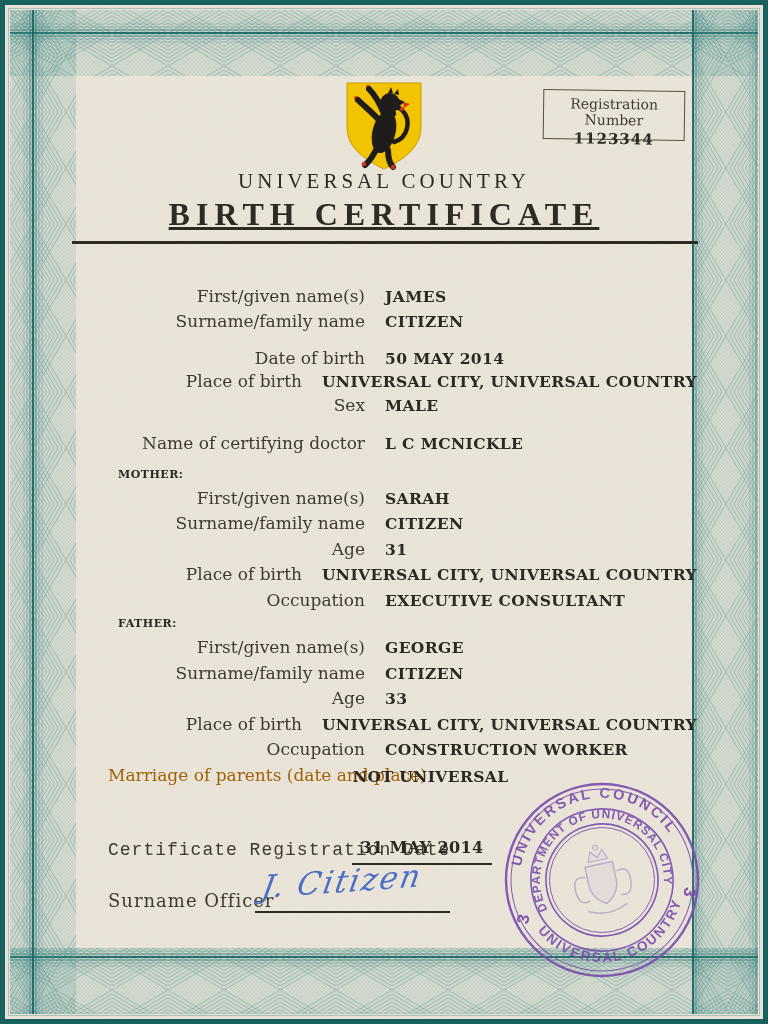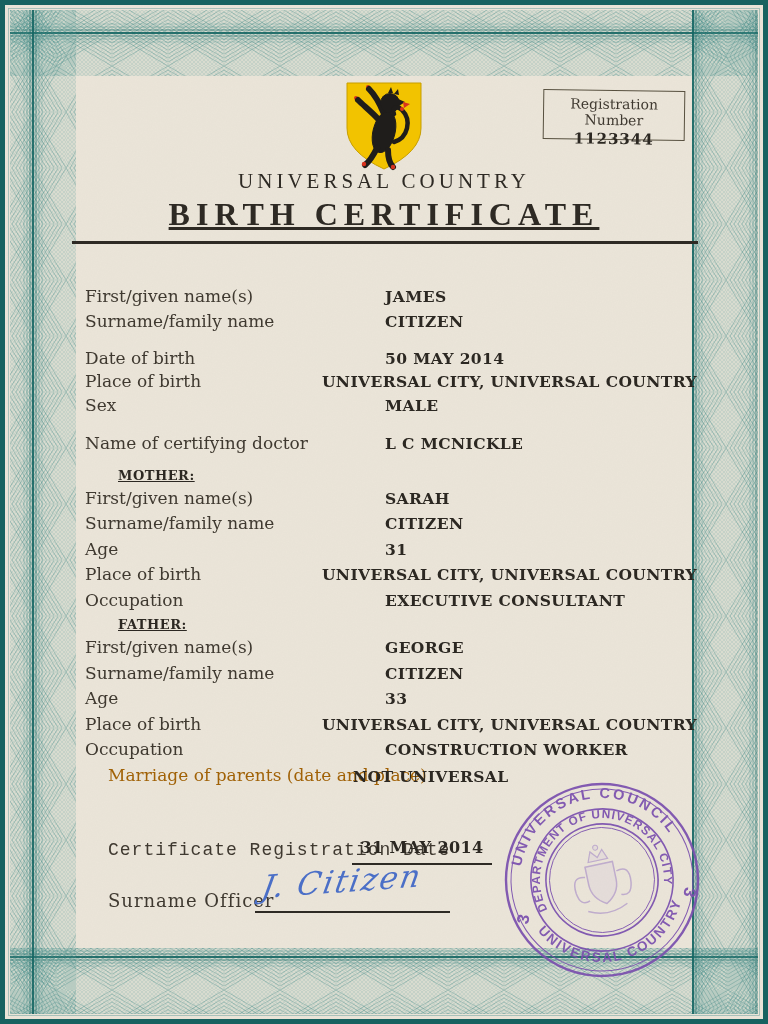--- a/index.html
+++ b/index.html
@@ -17,26 +17,26 @@
      font-family:"Liberation Serif", serif;font-size:32px;font-weight:bold;
      letter-spacing:6px;color:#2e2a24;z-index:2;text-decoration:underline;}
   #title-rule{left:72px;top:241px;width:626px;height:2.5px;background:#2e2a24;z-index:2;}
   #reg-box{left:543px;top:90px;width:140px;height:48px;border:1.5px solid #57503f;
      text-align:center;transform:rotate(0.8deg);z-index:2;}
   #reg-box .rlabel{font-size:14px;margin-top:5px;color:#3f3930;}
   #reg-box .rnum{font-size:15px;font-weight:bold;letter-spacing:1px;color:#2c2822;margin-top:2px;}
   
   .group{position:absolute;left:85px;width:612px;z-index:2;}
   .frow{display:flex;align-items:baseline;}
-  .flabel{width:280px;font-size:17px;color:#3f3930;}
+  .flabel{width:280px;text-align:right;font-size:17px;color:#3f3930;}
   .fvalue{margin-left:20px;font-weight:bold;font-size:15.5px;letter-spacing:.4px;color:#2c2822;white-space:nowrap;margin-top:24px;}
   #g1 .frow{height:24.5px;}  #g2 .frow{height:23.3px;}
   #gmother .frow{height:25.4px;} #gfather .frow{height:25.6px;}
-  .section-label{position:absolute;left:33px;top:3px;font-weight:bold;font-size:13px;
-     letter-spacing:.5px;color:#2c2822;text-decoration:underline;}
+  .section-label{position:absolute;left:33px;top:3px;font-weight:bold;font-size:11px;
+     letter-spacing:.5px;color:#2c2822;}
   
   .inline-label{font-size:17px;color:#a16207;}
   .wide-label{font-size:18px;letter-spacing:1px;color:#3f3930;}
   #marriage-label{left:108px;top:765px;z-index:2;}
   #marriage-value{left:353px;top:767px;font-weight:bold;font-size:15.5px;letter-spacing:.4px;color:#2c2822;z-index:2;}
   #regdate-label{left:108px;top:840px;z-index:2;font-family:Liberation Mono, monospace;}
   #regdate-line{left:352px;top:838px;width:140px;height:25px;border-bottom:2px solid #2e2a24;
      text-align:center;font-weight:bold;font-size:16px;letter-spacing:.4px;color:#2c2822;z-index:2;}
   #registry-label{left:108px;top:890px;z-index:2;}
   #sig-line{left:255px;top:911px;width:195px;height:2px;background:#2e2a24;z-index:2;}

